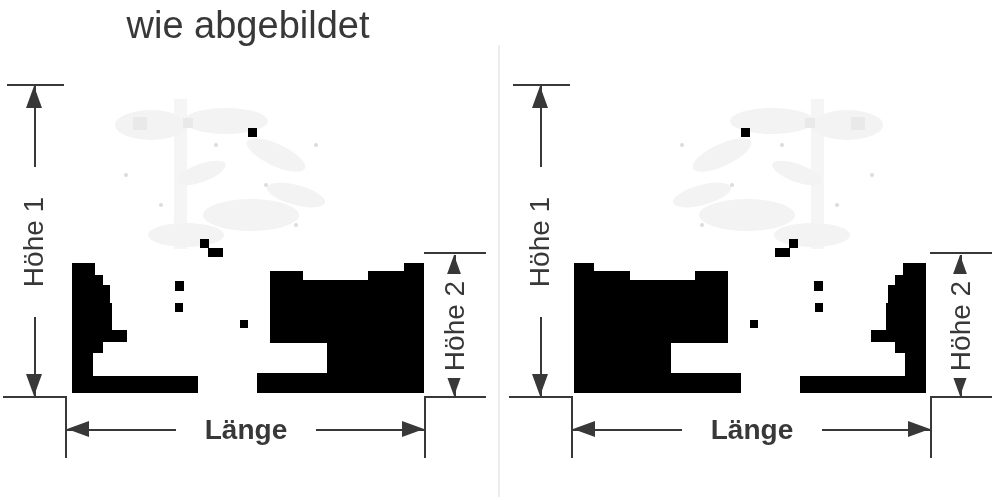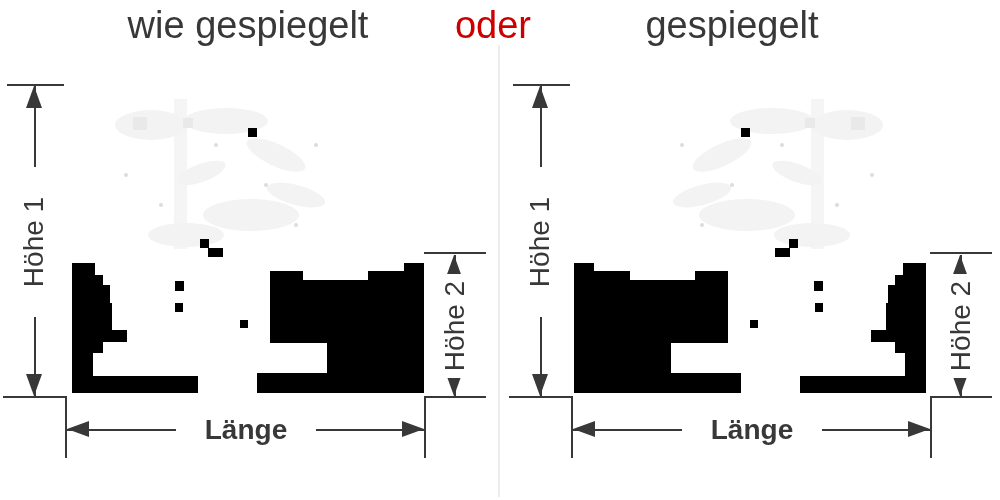--- a/index.html
+++ b/index.html
@@ -100,23 +100,21 @@
         <rect x="109" y="196" width="9" height="10"></rect>
         <rect x="109" y="218" width="8" height="9"></rect>
         <rect x="174" y="235" width="8" height="8"></rect>
       </g>
     </g>
   </defs>
 </svg>
 
 <div class="stage">
 
-  <div class="title-text title-a">wie gespiegelt</div>
-  <div class="title-text title-sep">oder</div>
-  <div class="title-text title-b">gespiegelt</div>
+  <div class="title-text title-a">wie abgebildet</div>
 
   <div class="divider"></div>
 
   <section class="panel panel-left">
     <div class="dim-cap h1-cap-top"></div>
     <div class="dim-line h1-line"></div>
     <div class="ah ah-up h1-up"></div>
     <div class="ah ah-down h1-down"></div>
     <div class="dim-cap h1-cap-bot"></div>
     <div class="dim-label rot lbl-h1">Höhe 1</div>

